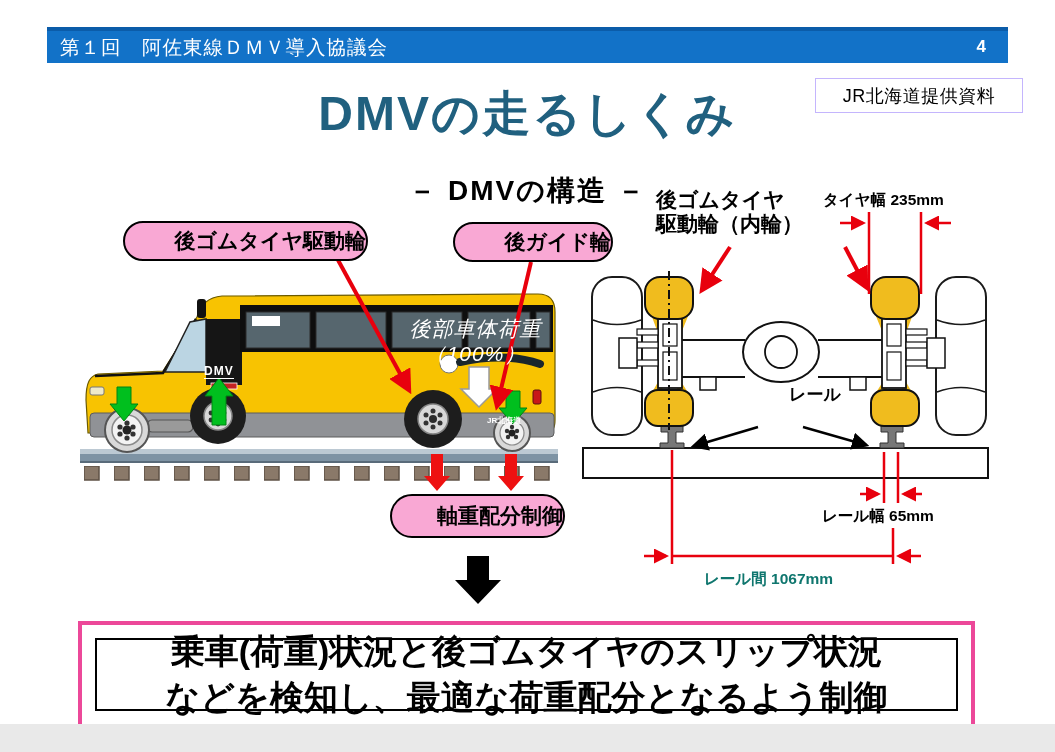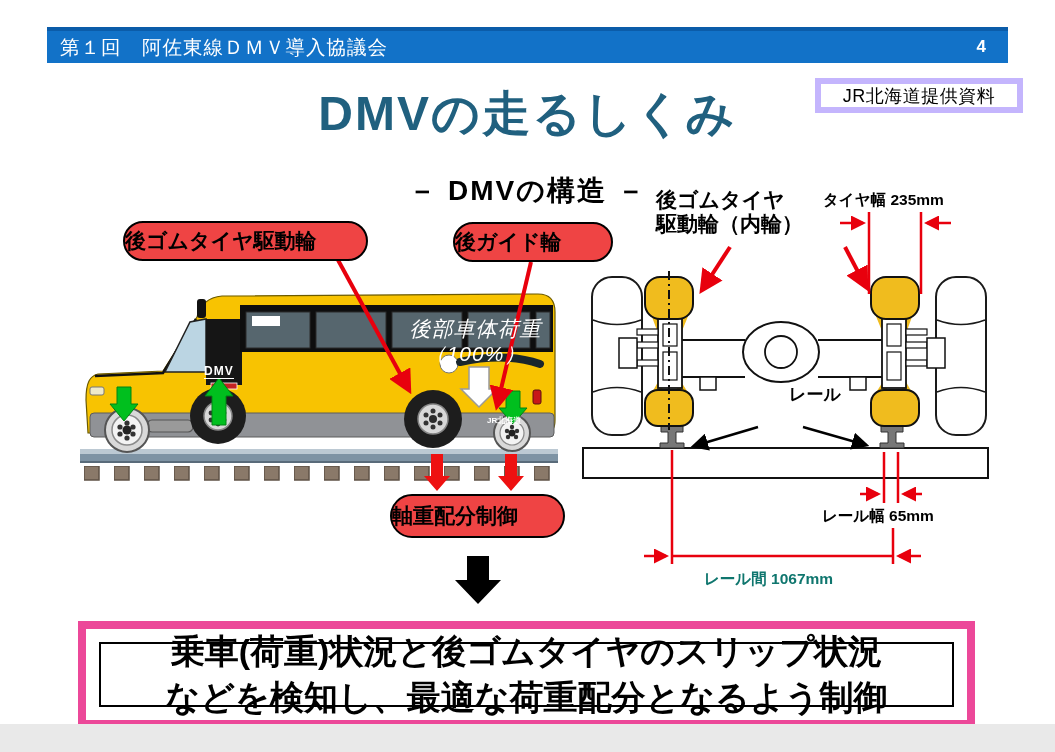--- a/index.html
+++ b/index.html
@@ -14,56 +14,56 @@
   .header-bar{
     left:47px;top:27px;width:961px;height:36px;
     background:#1272C8;border-top:4px solid #0B5CA9;
     display:flex;align-items:center;justify-content:space-between;
     padding:0 22px 0 13px;z-index:4;
   }
   .header-title{color:#fff;font-size:19.5px;font-weight:500;letter-spacing:1px;}
   .page-number{color:#fff;font-size:17px;font-weight:700;}
   
   .source-box{
-    left:815px;top:78px;width:208px;height:35px;border:6px solid #c4b5fd;background:#fff;
+    left:815px;top:78px;width:208px;height:35px;border:1px solid #c4b5fd;background:#fff;
     display:flex;align-items:center;justify-content:center;
     font-size:18px;font-weight:500;color:#000;z-index:4;letter-spacing:.5px;
   }
   .slide-title{
     left:0;top:82px;width:1055px;text-align:center;
     font-size:48px;font-weight:700;color:#20607F;letter-spacing:2px;z-index:3;
   }
   .subtitle{
     left:0;top:172px;width:1055px;text-align:center;
     font-size:28px;font-weight:600;color:#000;letter-spacing:2px;z-index:3;
   }
   
   .bubble{
-    background:#ef4444;border:2px solid #000;border-radius:22px;
-    display:flex;align-items:center;justify-content:flex-start;
+    background:#f9a8d4;border:2px solid #000;border-radius:22px;
+    display:flex;align-items:center;justify-content:flex-end;
     font-weight:700;color:#000;z-index:5;
   }
   .bubble-drive{left:123px;top:221px;width:245px;height:40px;font-size:21px;}
   .bubble-guide{left:453px;top:222px;width:160px;height:40px;font-size:21px;}
   .bubble-control{left:390px;top:494px;width:175px;height:44px;font-size:21px;}
   
   .label-inner-wheel{left:656px;top:188px;font-size:21px;font-weight:700;line-height:1.15;color:#000;z-index:5;}
   .label-tire-width{left:823px;top:190px;font-size:15.5px;font-weight:700;color:#000;z-index:5;}
   .label-rail{left:755px;top:383px;font-size:17px;font-weight:700;color:#000;z-index:5;background:#fff;padding:0 2px;margin-left:32px;}
   .label-rail-width{left:822px;top:506px;font-size:15.5px;font-weight:700;color:#000;z-index:5;}
   .label-rail-gauge{left:704px;top:569px;font-size:15.5px;font-weight:700;color:#0f766e;z-index:5;text-align:right;}
   .label-body-load{
     left:383px;top:316px;width:185px;text-align:center;color:#fff;
     font-size:21px;font-weight:500;line-height:1.2;z-index:5;letter-spacing:1px;font-style:italic;
   }
   .bus-logo{left:204px;top:364px;color:#fff;font-size:12px;font-weight:700;letter-spacing:1px;border-bottom:1px solid #fff;z-index:5;}
   .bus-operator{left:487px;top:415px;color:#fff;font-size:8px;font-weight:700;z-index:5;}
   
   .conclusion-box{
-    left:78px;top:621px;width:897px;height:107px;border:8px solid #ec4899;
+    left:78px;top:621px;width:897px;height:107px;border:4px solid #ec4899;
     padding:13px;z-index:4;background:#fff;
   }
   .conclusion-inner{
     width:100%;height:100%;border:2px solid #000;
     display:flex;flex-direction:column;align-items:center;justify-content:center;
     font-size:34px;font-weight:900;color:#000;line-height:1.35;letter-spacing:0px;
     text-align:center;
   }
   .gfx{left:0;top:0;z-index:2;}
 </style>

